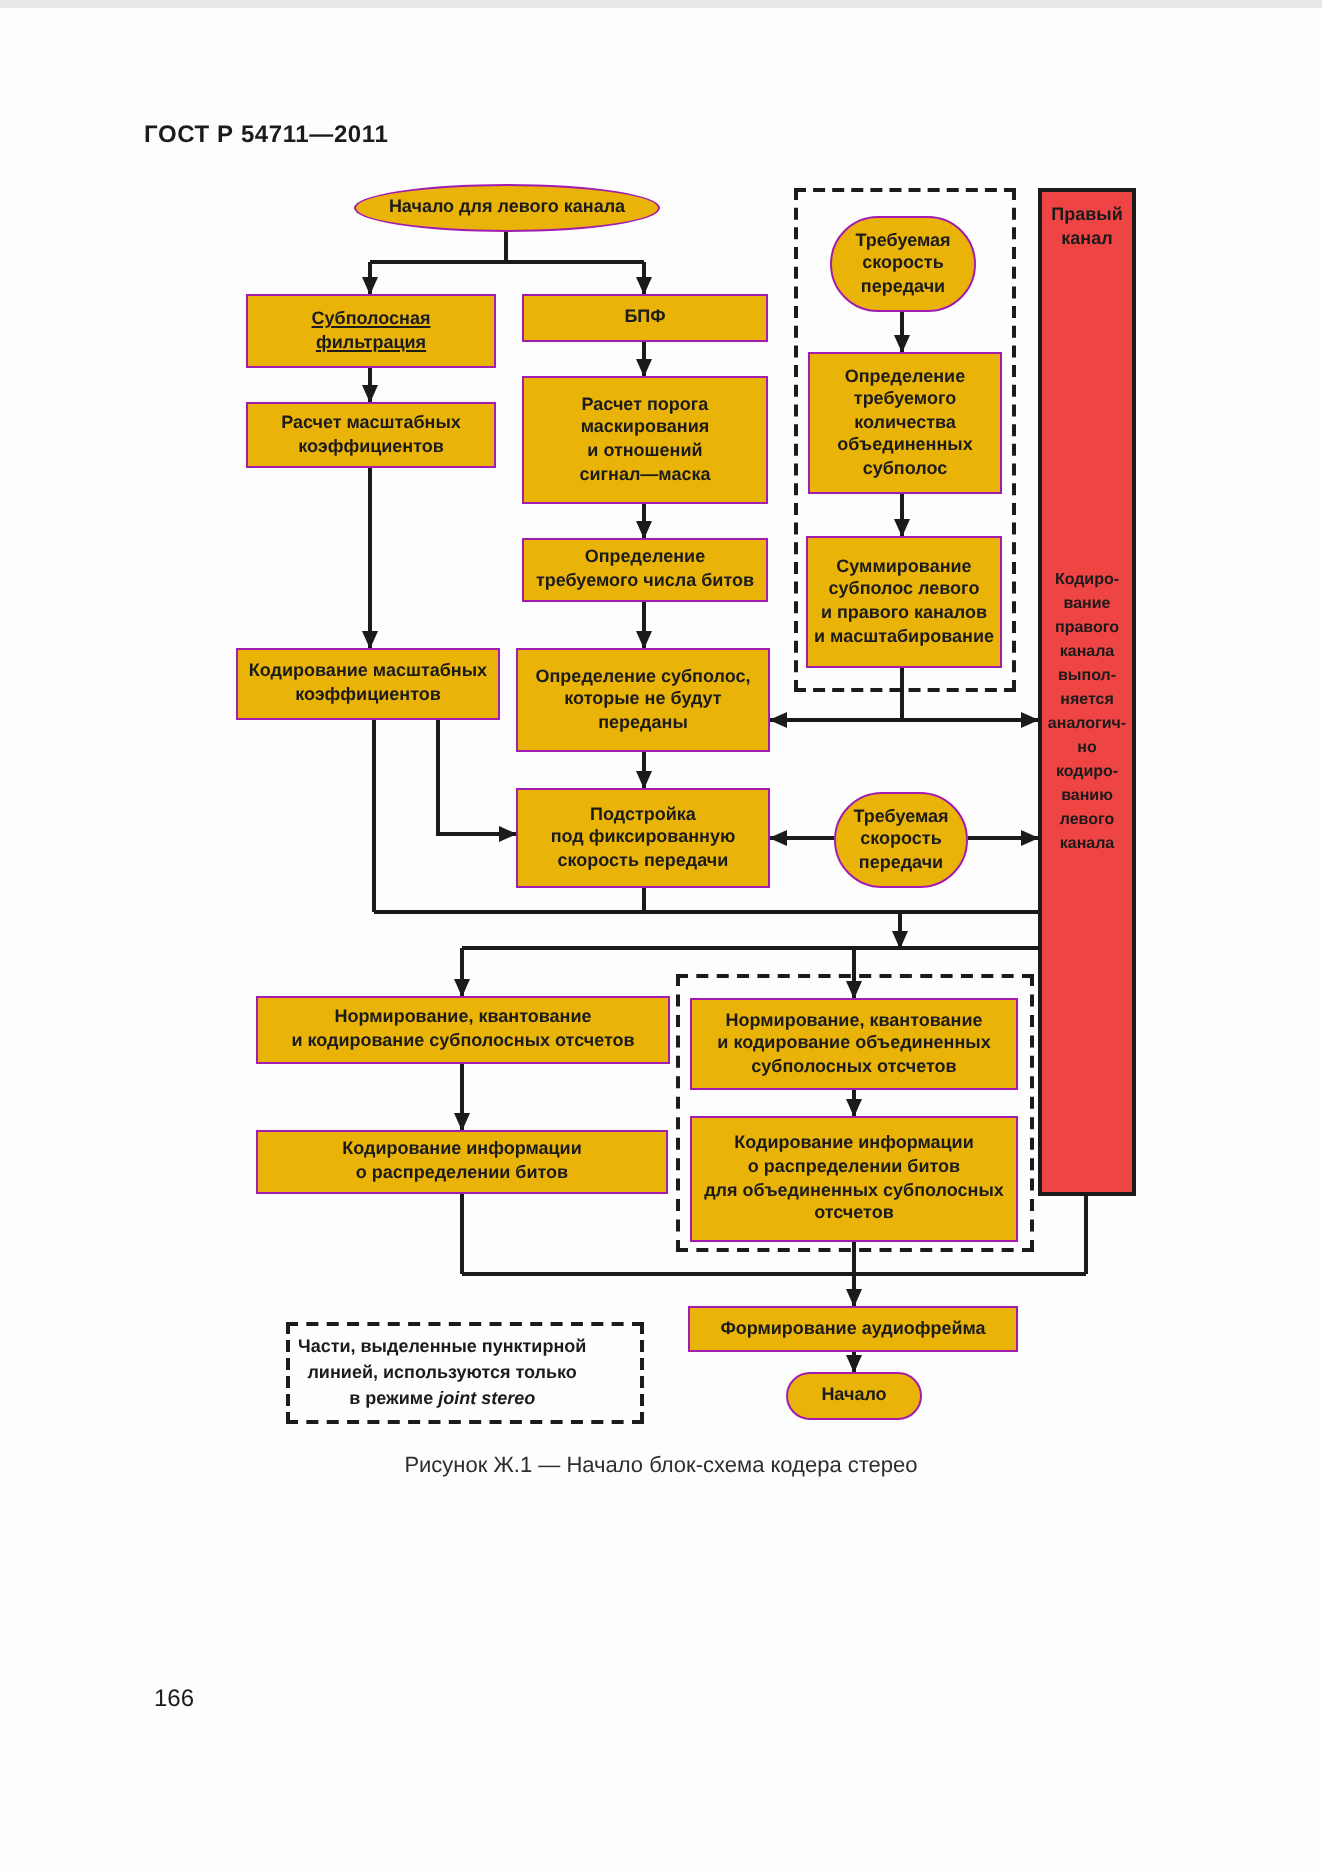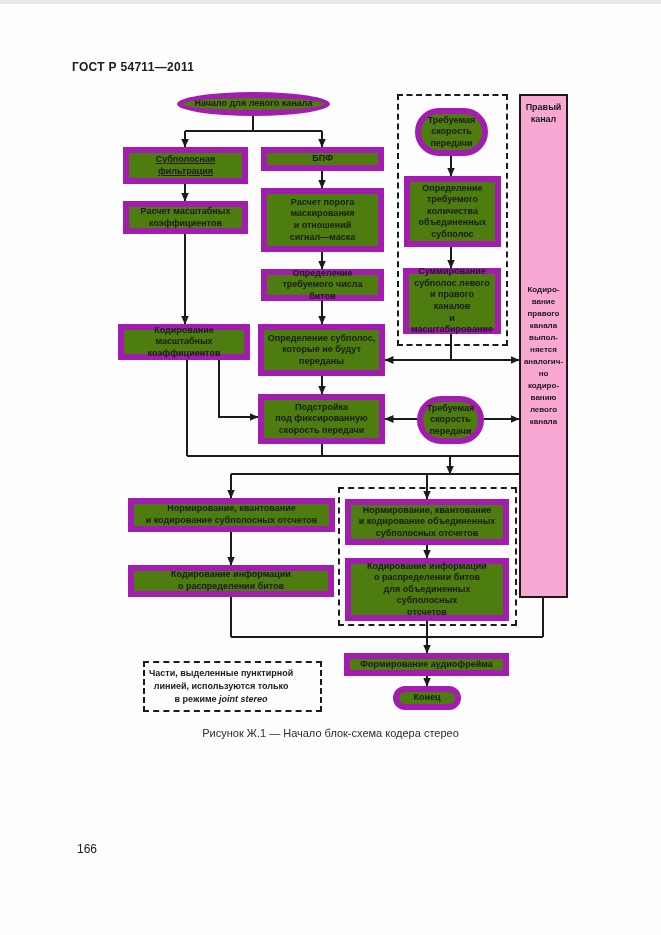--- a/index.html
+++ b/index.html
@@ -7,30 +7,30 @@
     position:relative; width:661px; height:935px; margin:4px auto;
     background:#fdfdfd; font-family:"Liberation Sans", sans-serif;
     color:#1b1b1b; overflow:hidden;
   }
   .hdr { position:absolute; left:72px; top:56px; font-size:12px; font-weight:bold; letter-spacing:.3px; }
   .pageno { position:absolute; left:77px; top:838px; font-size:12px; }
   .caption { position:absolute; left:0; top:723px; width:661px; text-align:center; font-size:11px; color:#2c2c2c; }
   svg.wires { position:absolute; left:0; top:0; }
   .node {
     position:absolute; box-sizing:border-box;
-    border:6px solid #a21caf; background:#4d7c0f;
+    border:1px solid #a21caf; background:#eab308;
     display:flex; align-items:center; justify-content:center;
     text-align:center; font-size:9px; font-weight:bold; line-height:1.28;
     white-space:pre-line; padding:2px 3px;
   }
   .ellipse  { border-radius:50%; }
   .rounded  { border-radius:24px; }
   .stadium  { border-radius:13px; }
   .dashed   { border:2px dashed #1b1b1b; background:transparent; }
-  .panel    { position:absolute; box-sizing:border-box; border:2px solid #1b1b1b; background:#f9a8d4; }
+  .panel    { position:absolute; box-sizing:border-box; border:2px solid #1b1b1b; background:#ef4444; }
   .panel-title {
     position:absolute; top:6px; left:0; width:100%;
     text-align:center; font-size:9px; font-weight:bold; line-height:1.3; white-space:pre-line;
   }
   .panel-note {
     position:absolute; top:188px; left:0; width:100%;
     text-align:center; font-size:8px; font-weight:bold; line-height:1.5; white-space:pre-line;
   }
   .notebox {
     position:absolute; box-sizing:border-box; border:2px dashed #1b1b1b;
@@ -154,21 +154,21 @@
 о распределении битов</div>
   <div class="node" style="left:345px; top:495px; width:164px; height:46px;">Нормирование, квантование
 и кодирование объединенных
 субполосных отсчетов</div>
   <div class="node" style="left:345px; top:554px; width:164px; height:63px;">Кодирование информации
 о распределении битов
 для объединенных субполосных
 отсчетов</div>
 
   <div class="node" style="left:344px; top:649px; width:165px; height:23px;">Формирование аудиофрейма</div>
-  <div class="node stadium" style="left:393px; top:682px; width:68px; height:24px;">Конец</div>
+  <div class="node stadium" style="left:393px; top:682px; width:68px; height:24px;">Начало</div>
 
   <div class="notebox" style="left:143px; top:657px; width:179px; height:51px;">
     <span><span>Части, выделенные пунктирной
 линией, используются только
 в режиме </span><span class="it">joint stereo</span></span>
   </div>
 
   <div class="caption">Рисунок Ж.1 — Начало блок-схема кодера стерео</div>
   <div class="pageno">166</div>
 

